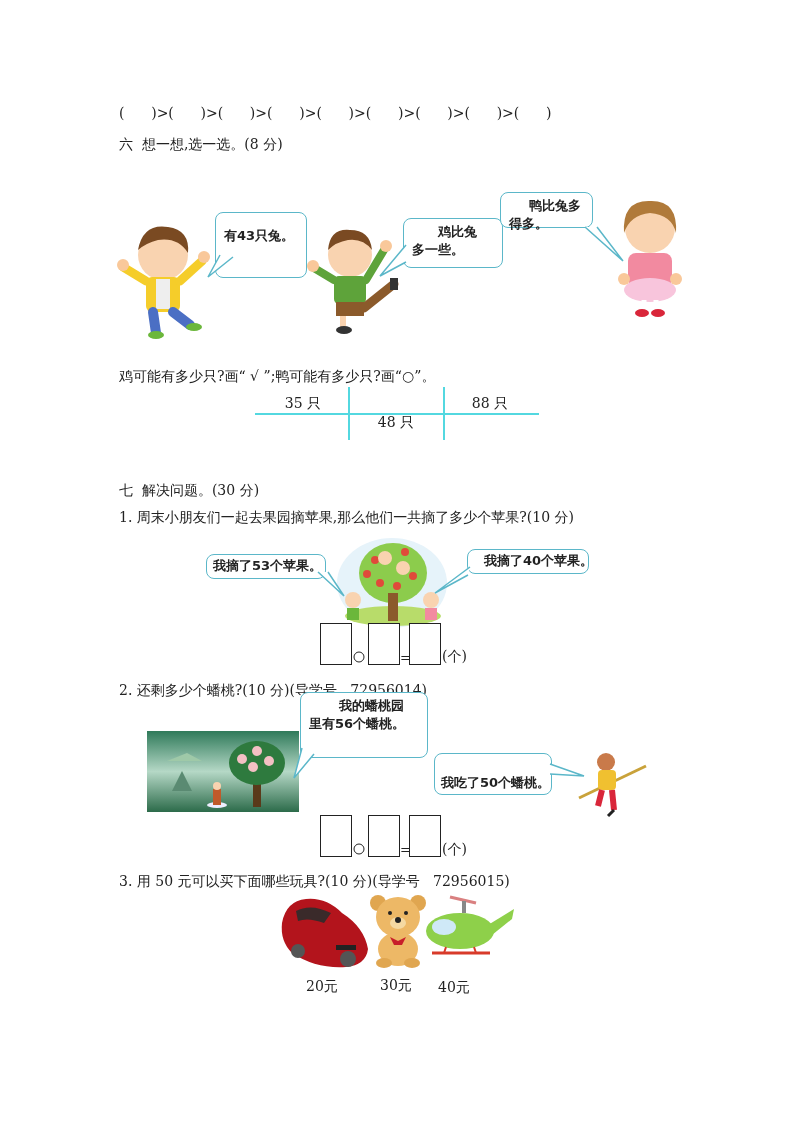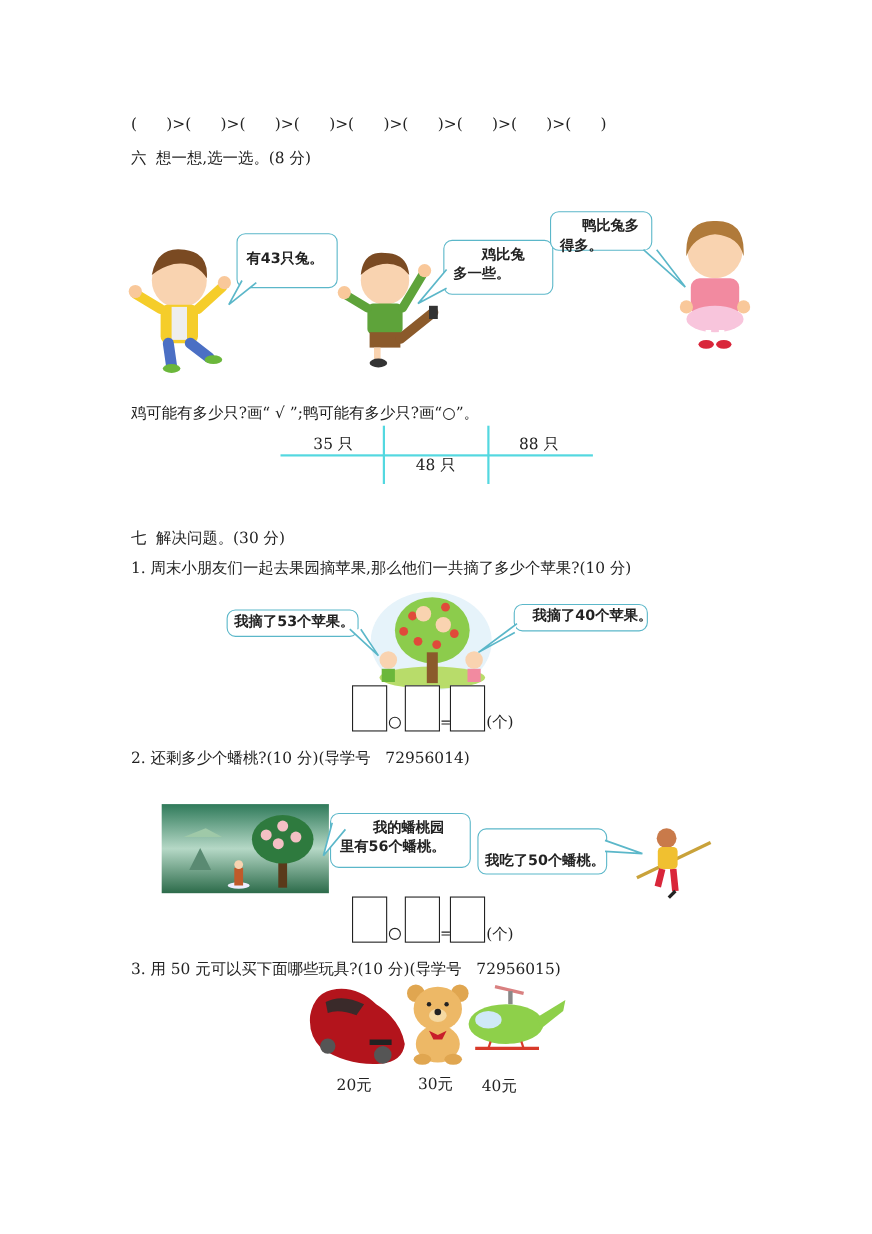--- a/index.html
+++ b/index.html
@@ -30,21 +30,21 @@
   <rect x="28" y="62" width="34" height="35" rx="6" fill="#f5cd2a"></rect>
   <rect x="38" y="64" width="14" height="30" fill="#eee"></rect>
   <path d="M28 66 L5 52" stroke="#f5cd2a" stroke-width="9" stroke-linecap="round"></path>
   <circle cx="5" cy="50" r="6" fill="#f9c89a"></circle>
   <path d="M62 66 L84 46" stroke="#f5cd2a" stroke-width="9" stroke-linecap="round"></path>
   <circle cx="86" cy="42" r="6" fill="#f9c89a"></circle>
   <path d="M35 97 L38 118 M55 97 L72 110" stroke="#4b6fc4" stroke-width="10" stroke-linecap="round"></path>
   <ellipse cx="38" cy="120" rx="8" ry="4" fill="#6bb73b"></ellipse>
   <ellipse cx="76" cy="112" rx="8" ry="4" fill="#6bb73b"></ellipse>
 </svg>
-<div class="bubble" style="left:215px;top:212px;width:92px;height:50px;padding-top:14px;">有43只兔。</div>
+<div class="bubble" style="left:215px;top:212px;width:92px;height:66px;padding-top:14px;">有43只兔。</div>
 <svg style="left:205px;top:255px;" width="30" height="25">
     <path d="M15 0 L3 22 L28 2" fill="#fff" stroke="#5bb7c9" stroke-width="1.5"></path>
   </svg>
 
 <svg style="left:308px;top:220px;" width="95" height="115" viewBox="0 0 95 115">
   <circle cx="42" cy="35" r="22" fill="#f9d3b0"></circle>
   <path d="M20 30 Q22 8 42 10 Q62 10 64 30 Q55 18 40 20 Q28 22 20 30Z" fill="#7a4a22"></path>
   <rect x="26" y="56" width="32" height="28" rx="5" fill="#5ea33a"></rect>
   <rect x="28" y="82" width="28" height="14" fill="#8b5a2b"></rect>
   <path d="M26 60 L6 48" stroke="#5ea33a" stroke-width="8" stroke-linecap="round"></path>
@@ -149,21 +149,21 @@
   <rect x="106" y="40" width="8" height="36" fill="#5a3a1a"></rect>
   <ellipse cx="110" cy="32" rx="28" ry="22" fill="#2e7a3e"></ellipse>
   <circle cx="95" cy="28" r="5" fill="#f4c0c4"></circle>
     <circle cx="110" cy="20" r="5" fill="#f4c0c4"></circle>
   <circle cx="122" cy="30" r="5" fill="#f4c0c4"></circle>
     <circle cx="106" cy="36" r="5" fill="#f4c0c4"></circle>
   <ellipse cx="70" cy="74" rx="10" ry="3" fill="#eef"></ellipse>
   <rect x="66" y="58" width="8" height="16" fill="#c05a2a"></rect>
   <circle cx="70" cy="55" r="4" fill="#f9d3b0"></circle>
 </svg>
-<div class="bubble" style="left:300px;top:739px;width:128px;height:50px;">
+<div class="bubble" style="left:300px;top:692px;width:128px;height:66px;">
   <div style="padding-left:30px;">我的蟠桃园</div>
   <div>里有56个蟠桃。</div>
 </div>
 <svg style="left:292px;top:746px;" width="25" height="35">
     <path d="M10 2 L2 32 L22 8" fill="#fff" stroke="#5bb7c9" stroke-width="1.5"></path>
   </svg>
 <div class="bubble" style="left:434px;top:753px;width:118px;height:26px;padding:20px 6px;white-space:nowrap;">我吃了50个蟠桃。</div>
 <svg style="left:548px;top:762px;" width="40" height="20">
     <path d="M2 2 L36 14 L2 12" fill="#fff" stroke="#5bb7c9" stroke-width="1.5"></path>
   </svg>

